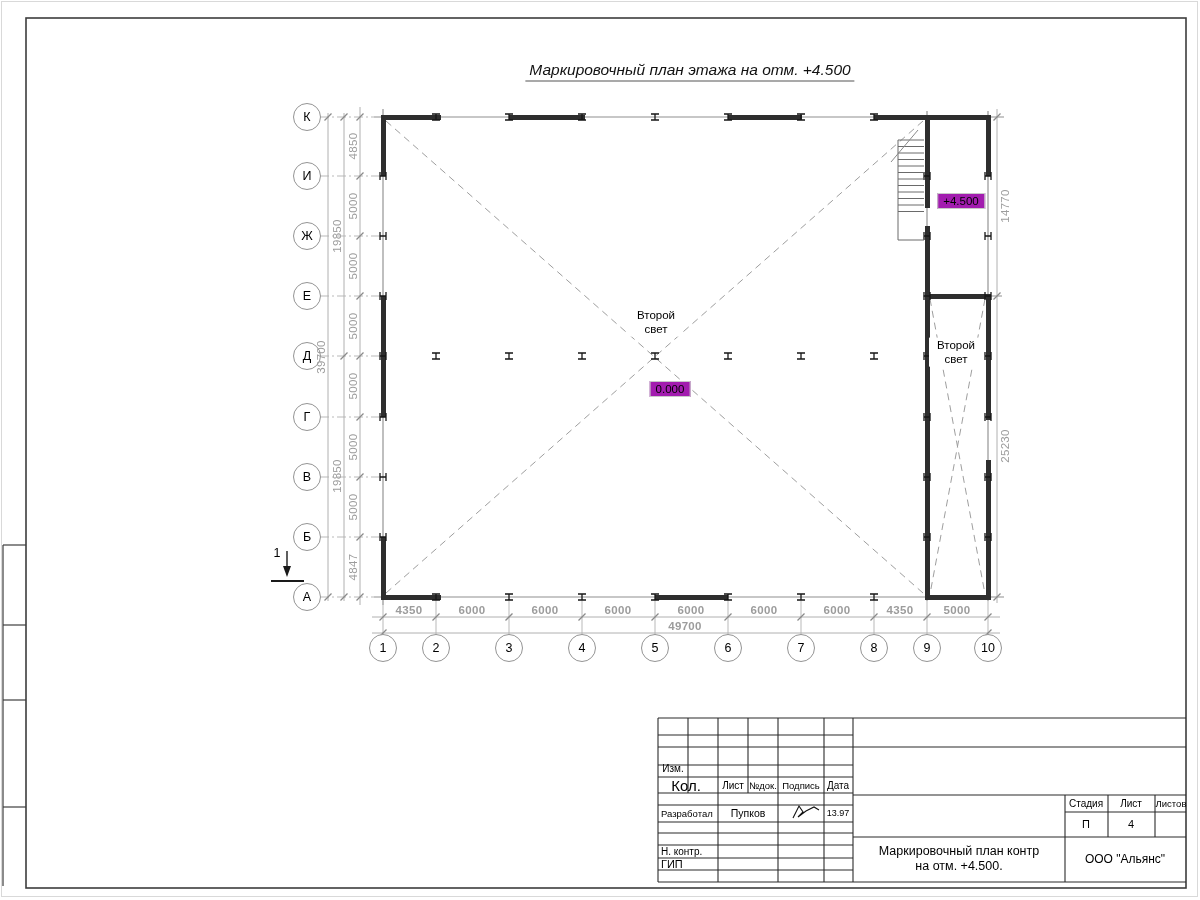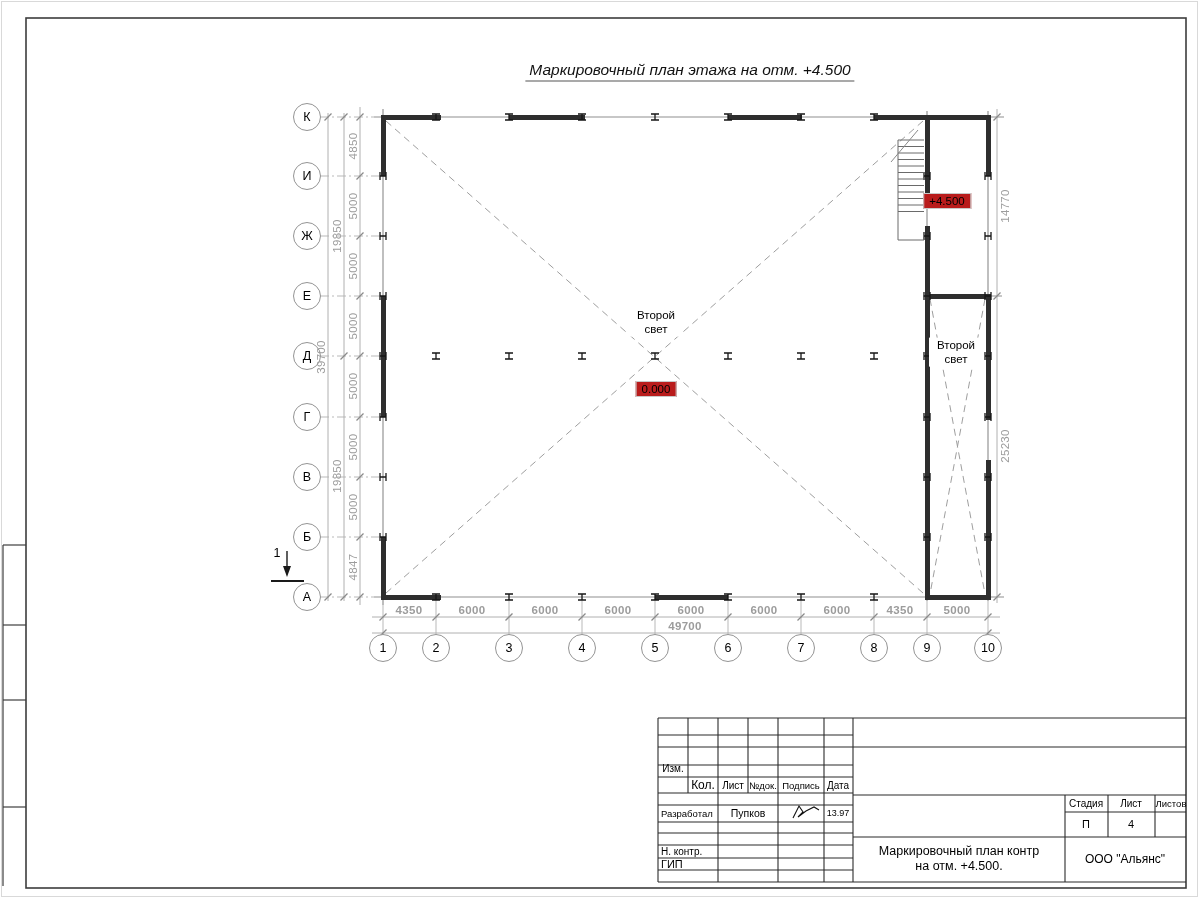--- a/index.html
+++ b/index.html
@@ -11,21 +11,21 @@
   .vlbl{position:absolute;transform:translate(-50%,-50%) rotate(-90deg);font-size:11.5px;
         color:#9c9c9c;white-space:nowrap;letter-spacing:.3px;}
   .axc{position:absolute;width:26px;height:26px;border:1px solid #949494;border-radius:50%;
        background:#fff;display:flex;align-items:center;justify-content:center;
        font-size:12.5px;color:#000;transform:translate(-50%,-50%);}
   .blk{position:absolute;transform:translate(-50%,-50%);color:#000;font-size:11.5px;
        white-space:nowrap;}
   .wraplbl{position:absolute;transform:translate(-50%,-50%);color:#000;font-size:11.5px;
        width:54px;text-align:center;line-height:1.25;background:#fff;}
   .levelbox{position:absolute;transform:translate(-50%,-50%);color:#000;font-size:11.5px;
-       background:#b91c1c;border:1px solid #c9c9c9;padding:1px 5px;white-space:nowrap;}
+       background:#a21caf;border:1px solid #c9c9c9;padding:1px 5px;white-space:nowrap;margin-left:14px;}
   .ptitle{position:absolute;transform:translate(-50%,-50%);font-size:15.5px;font-style:italic;
        color:#111;border-bottom:1.4px solid #555;padding:0 4px 2px 4px;white-space:nowrap;}
   .tb{position:absolute;color:#000;white-space:nowrap;transform:translate(-50%,-50%);}
   .tb-l{position:absolute;color:#000;white-space:nowrap;transform:translate(0,-50%);}
 </style>
 </head>
 <body>
 
 <div id="sheet">
 
@@ -339,21 +339,21 @@
 <span class="lbl" style="left:957px;top:610px">5000</span>
 <span class="lbl" style="left:685px;top:626px">49700</span>
 
 <div class="wraplbl" style="left:656px;top:322px">Второй свет</div>
 <div class="wraplbl" style="left:956px;top:352px">Второй свет</div>
 <div class="levelbox" style="left:656px;top:389px">0.000</div>
 <div class="levelbox" style="left:947px;top:201px">+4.500</div>
 <span class="blk" style="left:277px;top:553px;font-size:12.5px">1</span>
 
 <span class="tb" style="left:673px;top:768px;font-size:10px">Изм.</span>
-<span class="tb" style="left:703px;top:785px;font-size:12px">Кол.</span>
+<span class="tb" style="left:686px;top:785px;font-size:15px">Кол.</span>
 <span class="tb" style="left:733px;top:785px;font-size:10px">Лист</span>
 <span class="tb" style="left:763px;top:785px;font-size:9.5px">№док.</span>
 <span class="tb" style="left:801px;top:785px;font-size:9.5px">Подпись</span>
 <span class="tb" style="left:838px;top:785px;font-size:10px">Дата</span>
 
 <span class="tb-l" style="left:661px;top:813px;font-size:9.5px">Разработал</span>
 <span class="tb" style="left:748px;top:813px;font-size:10.5px">Пупков</span>
 <span class="tb" style="left:838px;top:813px;font-size:9px">13.97</span>
 <span class="tb-l" style="left:661px;top:851px;font-size:10px">Н. контр.</span>
 <span class="tb-l" style="left:661px;top:864px;font-size:11px">ГИП</span>

